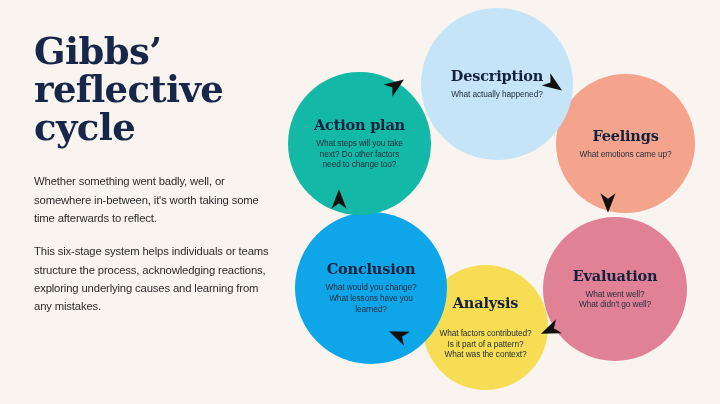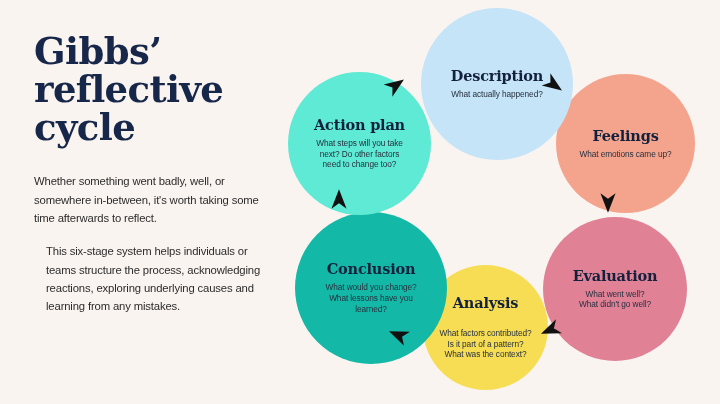--- a/index.html
+++ b/index.html
@@ -39,21 +39,21 @@
     white-space: pre-line;
   }
   .intro-para {
     font-family: "Liberation Sans", sans-serif;
     font-size: 11.3px;
     line-height: 1.62;
     color: #2c2c2c;
     margin: 0 0 15px 0;
     letter-spacing: -0.15px;
   }
-  .intro-para:last-child { margin-bottom: 0; margin-left: 12px; }
+  .intro-para:last-child { margin-bottom: 0; }
 
   
   #cycle {
     position: absolute;
     left: 283px;
     top: 0;
     width: 437px;
     height: 404px;
   }
   .node {
@@ -140,28 +140,28 @@
 What didn't go well?</div>
     </div>
 
     <div class="node" id="node-analysis" style="background: rgb(247, 221, 84); gap: 12px;">
       <div class="node-title" style="color: rgb(20, 33, 61);">Analysis</div>
       <div class="node-desc" style="color: rgb(39, 49, 63);">What factors contributed?
 Is it part of a pattern?
 What was the context?</div>
     </div>
 
-    <div class="node" id="node-conclusion" style="background: #14b8a6;">
+    <div class="node" id="node-conclusion" style="background: #0ea5e9;">
       <div class="node-title" style="color: rgb(20, 33, 61);">Conclusion</div>
       <div class="node-desc" style="color: rgb(39, 49, 63);">What would you change?
 What lessons have you
 learned?</div>
     </div>
 
-    <div class="node" id="node-actionplan" style="background: #5eead4;">
+    <div class="node" id="node-actionplan" style="background: #14b8a6;">
       <div class="node-title" style="color: rgb(20, 33, 61);">Action plan</div>
       <div class="node-desc" style="color: rgb(39, 49, 63);">What steps will you take
 next? Do other factors
 need to change too?</div>
     </div>
 
     <div class="arrow" id="arrow-desc-feel">
       <svg viewBox="0 0 24 24">
           <path d="M3 5 L21 12 L3 19 L8 12 Z" fill="#111111"></path>
         </svg>

